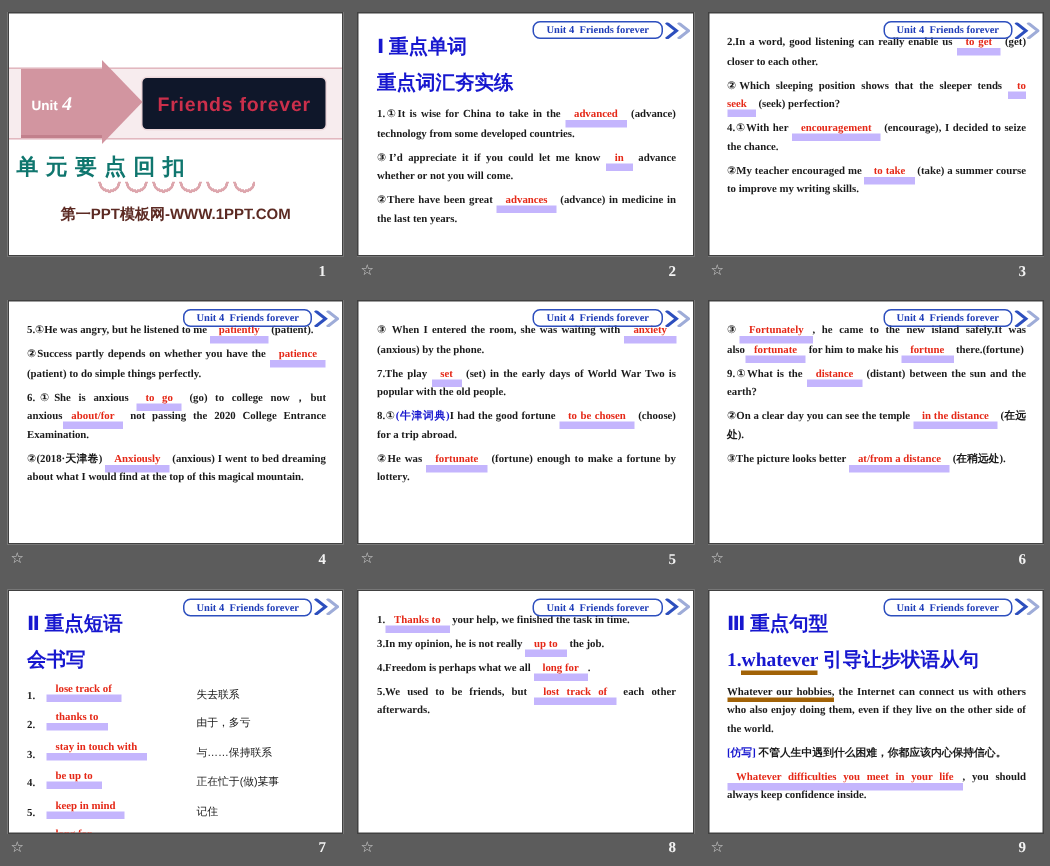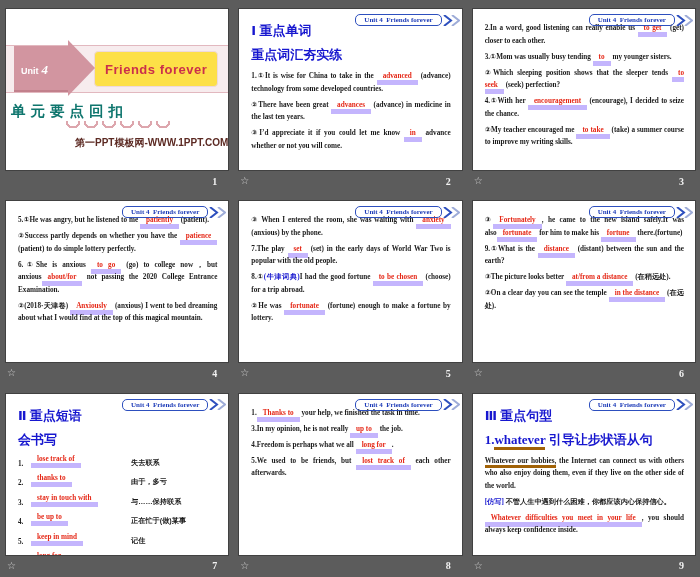--- a/index.html
+++ b/index.html
@@ -16,46 +16,46 @@
   .badge-box{border:1px solid #2d4fbe;border-radius:5px;color:#1f3db8;font-size:7px;font-weight:bold;
              padding:1px 8px;line-height:8px;white-space:pre;}
   .chev{margin-left:1px;display:block;}
 
   .content{padding:13px 11px 0 12px;font-size:7.2px;font-weight:bold;color:#1a1a1a;}
   .h-blue{color:#1717cf;font-size:13px;font-weight:bold;margin:0 0 6px;}
   .ln{margin:0 0 3.5px;line-height:12.5px;text-align:justify;}
   .blank{color:#e52817;border-bottom:5px solid #c4b5fd;padding:0 6px;}
   .blue{color:#1717cf;}
   .rul{border-bottom:3px solid #a16207;}
-  .zh{font-family:"Liberation Sans","DejaVu Sans",sans-serif;font-weight:bold;}
+  .zh{font-family:"Liberation Sans","DejaVu Sans",sans-serif;font-weight:normal;}
 
   
   .prow{display:grid;grid-template-columns:13px 100px 1fr;align-items:end;margin:0 0 6.5px;}
   .pnum{color:#1a1a1a;}
   .pblank{justify-self:start;}
 
   
   .band{position:absolute;left:0;right:0;top:36px;height:46px;background:#f7ecee;
         border-top:1px solid #e2b8bf;border-bottom:1px solid #e2b8bf;}
-  .title-box{position:absolute;left:88px;right:10px;top:42px;height:34px;background:#fde047;
+  .title-box{position:absolute;left:88px;right:10px;top:42px;height:34px;background:#0f172a;
              border:1px solid #eed9dc;border-radius:4px;display:flex;align-items:center;justify-content:center;z-index:2;}
   .title-text{color:#cb2f4b;font-size:13px;font-weight:bold;font-family:"Liberation Sans","DejaVu Sans",sans-serif;letter-spacing:.5px;}
   .arrow{position:absolute;left:8px;top:31px;width:84px;height:56px;z-index:3;}
   .arrow-body{position:absolute;left:0;top:6px;width:54px;height:44px;background:#d295a0;border-bottom:2px solid #c2808c;}
   .arrow-head{position:absolute;left:54px;top:0;width:0;height:0;
               border-top:28px solid transparent;border-bottom:28px solid transparent;border-left:27px solid #d295a0;}
   .unit-text{position:absolute;left:7px;top:20px;color:#ffffff;white-space:nowrap;}
   .unit-word{font-size:9px;font-weight:bold;font-family:"Liberation Sans","DejaVu Sans",sans-serif;}
   .unit-num{font-size:13px;font-weight:bold;font-style:italic;font-family:"Liberation Serif",serif;margin-left:3px;}
   .subtitle{position:absolute;left:0;right:0;top:93px;text-align:left;color:#0f766e;font-size:14.5px;font-weight:bold;
             letter-spacing:5px;padding-left:5px;font-family:"Liberation Sans","DejaVu Sans",sans-serif;}
   .scallops{position:absolute;left:58px;right:58px;top:112px;height:9px;background-repeat:repeat-x;
             background-image:radial-gradient(circle at 50% 0px, rgba(0,0,0,0) 5.5px, #dda6ad 5.5px, #dda6ad 7.5px, rgba(0,0,0,0) 7.5px);
             background-size:18px 9px;}
-  .site{position:absolute;left:0;right:0;top:127px;text-align:right;color:#5c2a23;font-size:10px;font-weight:bold;
+  .site{position:absolute;left:0;right:0;top:127px;text-align:center;color:#5c2a23;font-size:10px;font-weight:bold;
         font-family:"Liberation Sans","DejaVu Sans",sans-serif;}
 </style>
 </head>
 <body>
 
 <div class="grid">
 
   <div class="cell">
     <div class="slide">
       <div class="band"></div>
@@ -86,22 +86,22 @@
         <svg class="chev" width="17" height="11" viewBox="0 0 17 11">
           <path d="M1 0 L8 5.5 L1 11" fill="none" stroke="#2d4fbe" stroke-width="2"></path>
           <path d="M9 0 L16 5.5 L9 11" fill="none" stroke="#9eacd8" stroke-width="2"></path>
         </svg>
       </div>
       <div class="content">
         <p class="h-blue">Ⅰ 重点单词</p>
         <p class="h-blue">重点词汇夯实练</p>
         <div>
             <p class="ln"><span>1.①It is wise for China to take in the </span><span class="blank">advanced</span><span> (advance) technology from some developed countries.</span></p>
+            <p class="ln"><span>③I’d appreciate it if you could let me know </span><span class="blank">in</span><span> advance whether or not you will come.</span></p>
             <p class="ln"><span>②There have been great </span><span class="blank">advances</span><span> (advance) in medicine in the last ten years.</span></p>
-            <p class="ln"><span>③I’d appreciate it if you could let me know </span><span class="blank">in</span><span> advance whether or not you will come.</span></p>
           </div>
       </div>
     </div>
     <div class="strip">
       <span class="star">☆</span>
       <span class="num">2</span>
     </div>
   </div>
 
   <div class="cell">
@@ -109,21 +109,20 @@
       <div class="badge">
         <span class="badge-box">Unit 4  Friends forever</span>
         <svg class="chev" width="17" height="11" viewBox="0 0 17 11">
           <path d="M1 0 L8 5.5 L1 11" fill="none" stroke="#2d4fbe" stroke-width="2"></path>
           <path d="M9 0 L16 5.5 L9 11" fill="none" stroke="#9eacd8" stroke-width="2"></path>
         </svg>
       </div>
       <div class="content">
         <div>
             <p class="ln"><span>2.In a word, good listening can really enable us </span><span class="blank">to get</span><span> (get) closer to each other.</span></p>
-            <p class="ln"><span>3.①Mom was usually busy tending </span><span class="blank">to</span><span> my younger sisters.</span></p>
             <p class="ln"><span>②Which sleeping position shows that the sleeper tends </span><span class="blank">to seek</span><span> (seek) perfection?</span></p>
             <p class="ln"><span>4.①With her </span><span class="blank">encouragement</span><span> (encourage), I decided to seize the chance.</span></p>
             <p class="ln"><span>②My teacher encouraged me </span><span class="blank">to take</span><span> (take) a summer course to improve my writing skills.</span></p>
           </div>
       </div>
     </div>
     <div class="strip">
       <span class="star">☆</span>
       <span class="num">3</span>
     </div>
@@ -134,21 +133,21 @@
       <div class="badge">
         <span class="badge-box">Unit 4  Friends forever</span>
         <svg class="chev" width="17" height="11" viewBox="0 0 17 11">
           <path d="M1 0 L8 5.5 L1 11" fill="none" stroke="#2d4fbe" stroke-width="2"></path>
           <path d="M9 0 L16 5.5 L9 11" fill="none" stroke="#9eacd8" stroke-width="2"></path>
         </svg>
       </div>
       <div class="content">
         <div>
             <p class="ln"><span>5.①He was angry, but he listened to me </span><span class="blank">patiently</span><span> (patient).</span></p>
-            <p class="ln"><span>②Success partly depends on whether you have the </span><span class="blank">patience</span><span> (patient) to do simple lottery perfectly.</span></p>
+            <p class="ln"><span>②Success partly depends on whether you have the </span><span class="blank">patience</span><span> (patient) to do simple things perfectly.</span></p>
             <p class="ln"><span>6.①She is anxious </span><span class="blank">to go</span><span> (go) to college now，but anxious</span><span class="blank">about/for</span><span> not passing the 2020 College Entrance Examination.</span></p>
             <p class="ln"><span>②(2018·天津卷) </span><span class="blank">Anxiously</span><span> (anxious) I went to bed dreaming about what I would find at the top of this magical mountain.</span></p>
           </div>
       </div>
     </div>
     <div class="strip">
       <span class="star">☆</span>
       <span class="num">4</span>
     </div>
   </div>
@@ -183,22 +182,22 @@
         <span class="badge-box">Unit 4  Friends forever</span>
         <svg class="chev" width="17" height="11" viewBox="0 0 17 11">
           <path d="M1 0 L8 5.5 L1 11" fill="none" stroke="#2d4fbe" stroke-width="2"></path>
           <path d="M9 0 L16 5.5 L9 11" fill="none" stroke="#9eacd8" stroke-width="2"></path>
         </svg>
       </div>
       <div class="content">
         <div>
             <p class="ln"><span>③</span><span class="blank">Fortunately</span><span>, he came to the new island safely.It was also</span><span class="blank">fortunate</span><span> for him to make his </span><span class="blank">fortune</span><span> there.(fortune)</span></p>
             <p class="ln"><span>9.①What is the </span><span class="blank">distance</span><span> (distant) between the sun and the earth?</span></p>
+            <p class="ln"><span>②On a clear day you can see the temple </span><span class="blank">in the distance</span><span> (在远处).</span></p>
             <p class="ln"><span>③The picture looks better </span><span class="blank">at/from a distance</span><span> (在稍远处).</span></p>
-            <p class="ln"><span>②On a clear day you can see the temple </span><span class="blank">in the distance</span><span> (在远处).</span></p>
           </div>
       </div>
     </div>
     <div class="strip">
       <span class="star">☆</span>
       <span class="num">6</span>
     </div>
   </div>
 
   <div class="cell">

